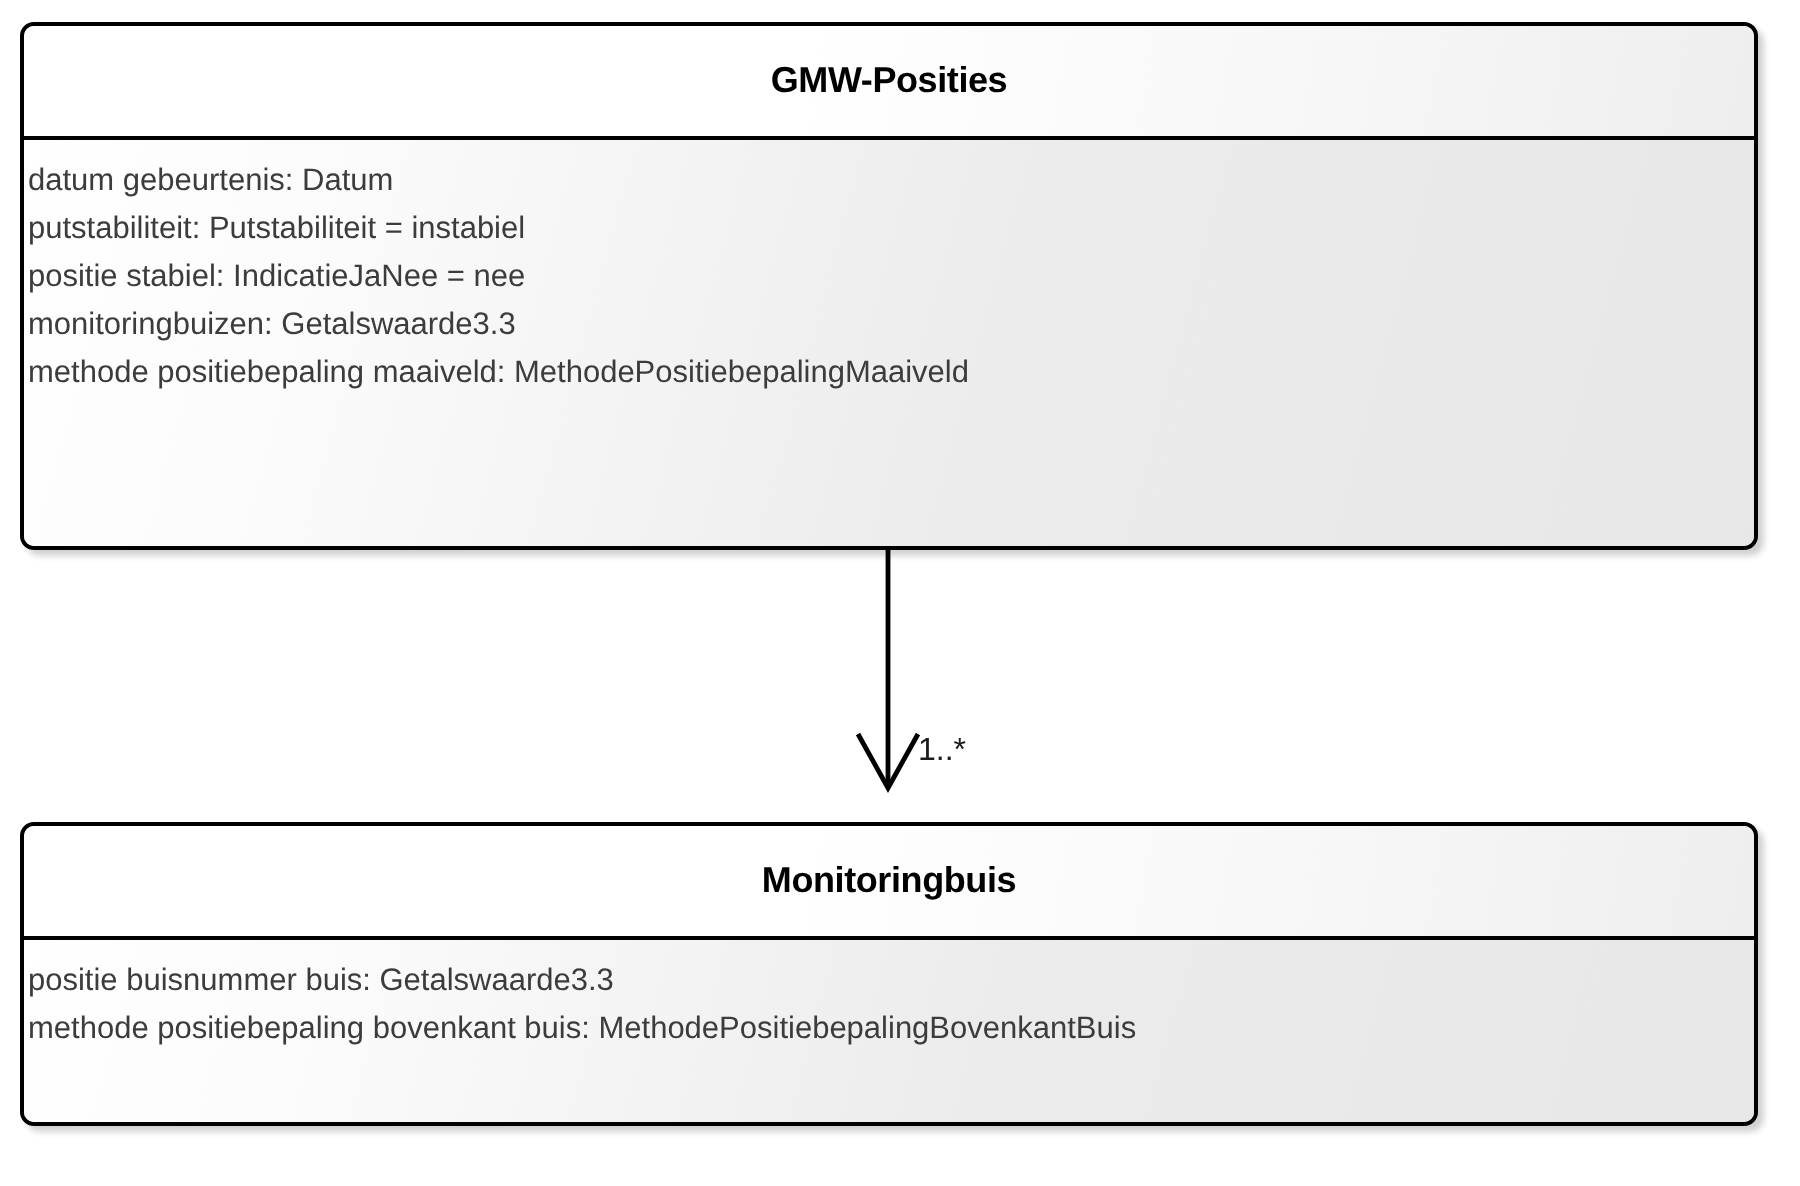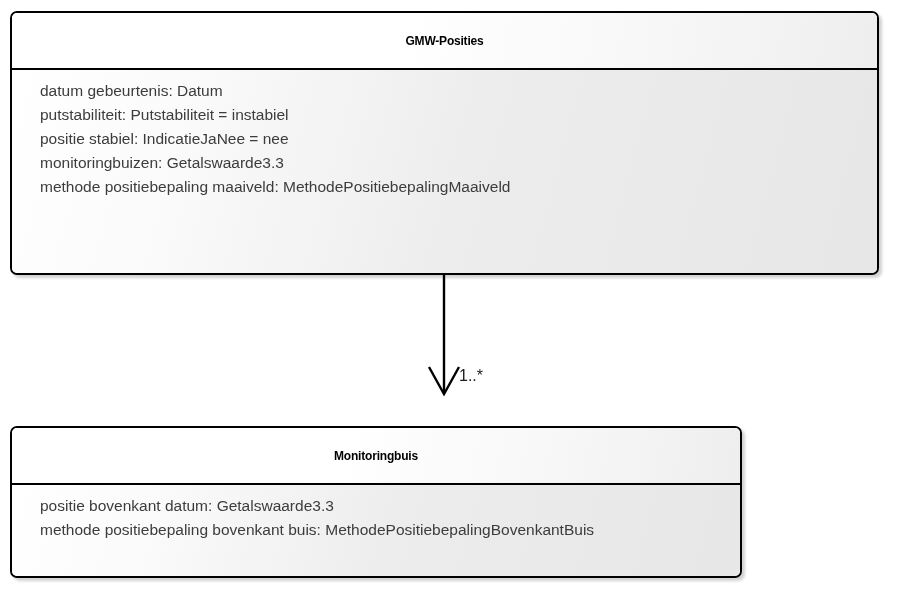--- a/index.html
+++ b/index.html
@@ -38,32 +38,32 @@
     box-sizing: border-box;
     width: 100%;
     background: linear-gradient(100deg, #ffffff 0%, #ffffff 45%, #f7f7f7 75%, #eeeeee 100%);
     border-bottom: 2px solid #000000;
     display: flex;
     align-items: center;
     justify-content: center;
   }
 
   .uml-title {
-    font-size: 12px;
+    font-size: 18px;
     font-weight: bold;
     color: #000000;
     letter-spacing: -0.2px;
     white-space: nowrap;
   }
 
   .uml-body {
     box-sizing: border-box;
     width: 100%;
     background: linear-gradient(105deg, #ffffff 0%, #fbfbfb 18%, #ececec 55%, #e7e7e7 100%);
-    padding: 9px 0 8px 28px;
+    padding: 9px 0 8px 2px;
   }
 
   .uml-attr {
     font-size: 15.5px;
     line-height: 24px;
     color: #3c3c3c;
     white-space: nowrap;
   }
 
   
@@ -71,22 +71,22 @@
     left: 10px;
     top: 11px;
     width: 869px;
     height: 264px;
   }
   #class-gmw-posities .uml-header { height: 57px; }
   #class-gmw-posities .uml-body   { height: 203px; }
 
   #class-monitoringbuis {
     left: 10px;
-    top: 426px;
-    width: 732px;
+    top: 411px;
+    width: 869px;
     height: 152px;
   }
   #class-monitoringbuis .uml-header { height: 57px; }
   #class-monitoringbuis .uml-body   { height: 91px; }
 
   
   #association {
     position: absolute;
     left: 0;
     top: 0;
@@ -126,18 +126,18 @@
     <line x1="444" y1="275" x2="444" y2="392" stroke="#000000" stroke-width="2.4"></line>
     <path d="M 429 367 L 444 394 L 459 367" fill="none" stroke="#000000" stroke-width="2.4" stroke-linejoin="miter" stroke-linecap="butt"></path>
   </svg>
   <div class="mult-label">1..*</div>
 
   <div class="uml-class" id="class-monitoringbuis">
     <div class="uml-header">
       <div class="uml-title">Monitoringbuis</div>
     </div>
     <div class="uml-body">
-      <div class="uml-attr">positie bovenkant datum: Getalswaarde3.3</div>
+      <div class="uml-attr">positie buisnummer buis: Getalswaarde3.3</div>
       <div class="uml-attr">methode positiebepaling bovenkant buis: MethodePositiebepalingBovenkantBuis</div>
     </div>
   </div>
 
 </div>
 
 </body></html>

